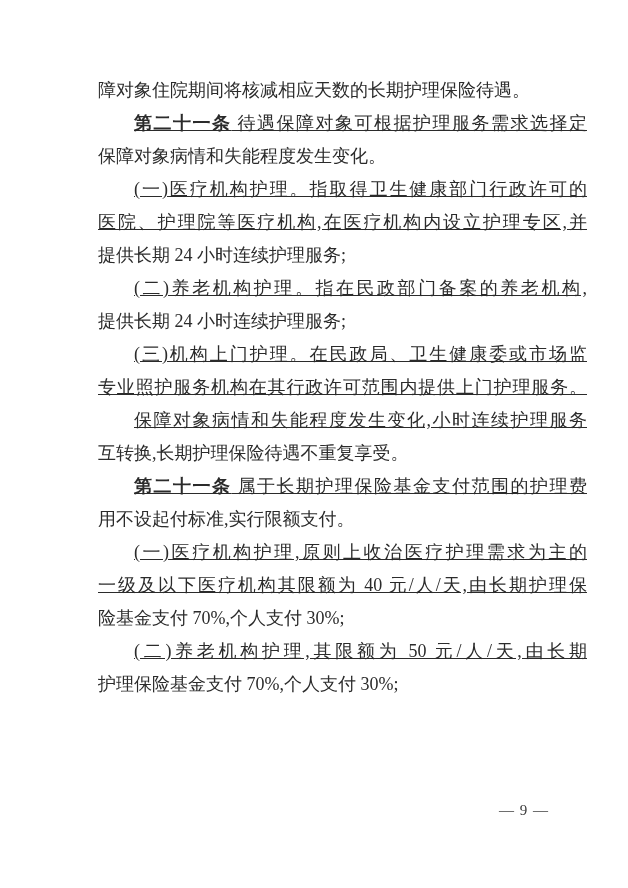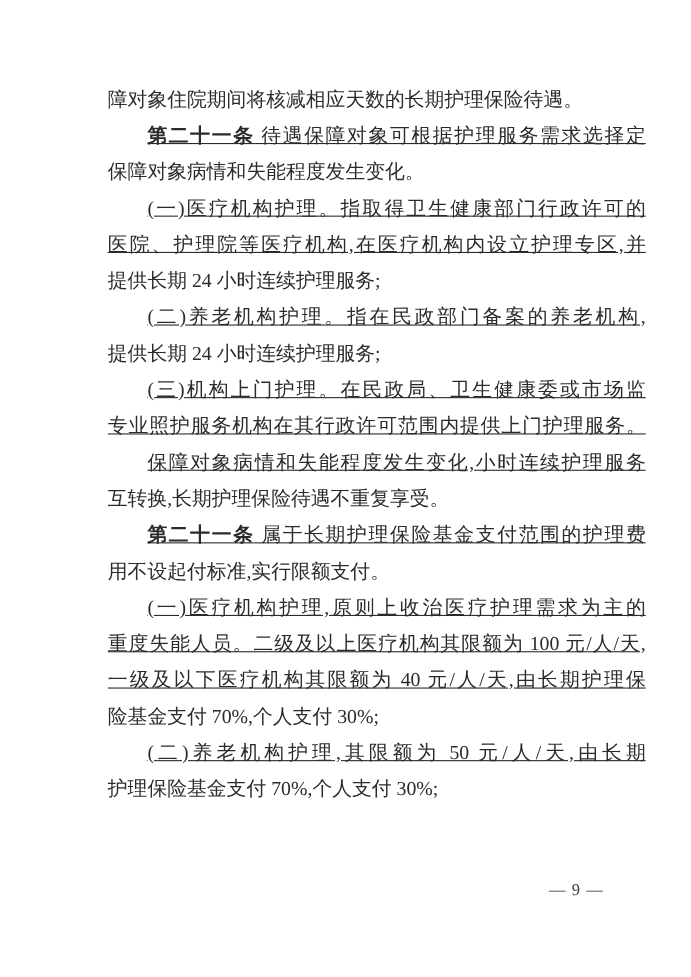--- a/index.html
+++ b/index.html
@@ -65,20 +65,19 @@
     <div class="line">提供长期 24 小时连续护理服务;</div>
     <div class="line i j">(二)养老机构护理。指在民政部门备案的养老机构,</div>
     <div class="line">提供长期 24 小时连续护理服务;</div>
     <div class="line i j">(三)机构上门护理。在民政局、卫生健康委或市场监</div>
     <div class="line j">专业照护服务机构在其行政许可范围内提供上门护理服务。</div>
     <div class="line i j">保障对象病情和失能程度发生变化,小时连续护理服务</div>
     <div class="line">互转换,长期护理保险待遇不重复享受。</div>
     <div class="line i j"><span class="b">第二十一条</span><span> 属于长期护理保险基金支付范围的护理费</span></div>
     <div class="line">用不设起付标准,实行限额支付。</div>
     <div class="line i j">(一)医疗机构护理,原则上收治医疗护理需求为主的</div>
-    <div class="line j">重度失能人员。二级及以上医疗机构其限额为 100 元/人/天,</div>
     <div class="line j">一级及以下医疗机构其限额为 40 元/人/天,由长期护理保</div>
     <div class="line">险基金支付 70%,个人支付 30%;</div>
     <div class="line i j">(二)养老机构护理,其限额为 50 元/人/天,由长期</div>
     <div class="line">护理保险基金支付 70%,个人支付 30%;</div>
   </div>
   <div class="pagenum">— 9 —</div>
 </div>
 
 </body></html>

